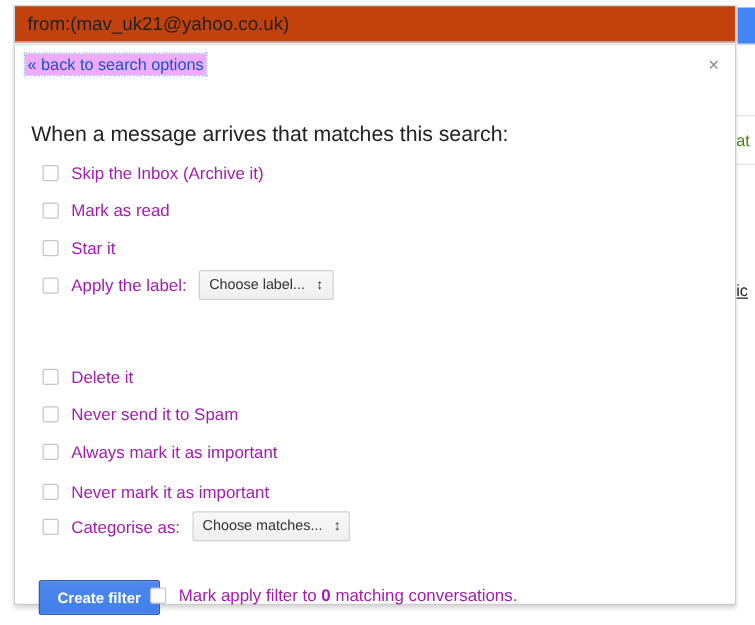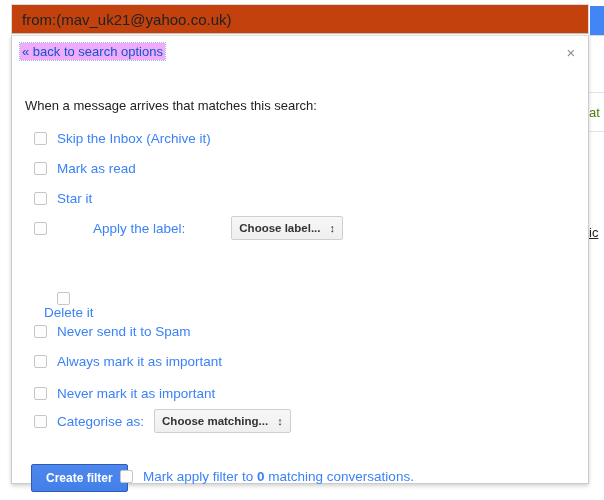--- a/index.html
+++ b/index.html
@@ -143,21 +143,21 @@
     outline: 1px dotted #99b3e6;
     padding: 1px 2px;
     background: #f0abfc;
     cursor: pointer;
   }
 
   #prompt-text {
     position: absolute;
     left: 13px;
     top: 62px;
-    font-size: 13px;
+    font-size: 17px;
     color: #222222;
   }
 
   .opt-row {
     position: absolute;
     left: 22px;
     display: flex;
     align-items: center;
     height: 18px;
   }
@@ -169,39 +169,38 @@
     border: 1px solid #c6c6c6;
     border-radius: 2px;
     background: #fdfdfd;
     flex: 0 0 auto;
     cursor: pointer;
   }
 
   .opt-label {
     margin-left: 10px;
     font-size: 13.5px;
-    color: #3b82f6;
+    color: #a21caf;
     white-space: nowrap;
   }
 
   .dropdown {
     margin-left: 10px;
     height: 24px;
     box-sizing: border-box;
     border: 1px solid #cfcfcf;
     border-radius: 2px;
     background: linear-gradient(#f7f7f7, #efefef);
     display: inline-flex;
     align-items: center;
     padding: 0 7px;
     font-size: 11.5px;
     color: #333333;
     cursor: pointer;
     white-space: nowrap;
-    font-weight: bold;
   }
   .dropdown .caret {
     margin-left: 9px;
     font-size: 11px;
     line-height: 1;
     color: #333;
   }
 
   .inline-link {
     margin-left: 14px;
@@ -285,31 +284,31 @@
   <div class="opt-row" style="top:123px;">
     <span class="cbx"></span>
     <span class="opt-label">Mark as read</span>
   </div>
 
   <div class="opt-row" style="top:153px;justify-content:space-between;">
     <span class="cbx"></span>
     <span class="opt-label">Star it</span>
   </div>
 
-  <div class="opt-row" style="top:183px;gap:36px;">
+  <div class="opt-row" style="top:183px;">
     <span class="cbx"></span>
     <span class="opt-label">Apply the label:</span>
     <span class="dropdown">
       <span>Choose label...</span>
       <span class="caret">↕</span>
     </span>
   </div>
 
 
-  <div class="opt-row" style="top:256px;flex-direction:column;">
+  <div class="opt-row" style="top:256px;">
     <span class="cbx"></span>
     <span class="opt-label">Delete it</span>
   </div>
 
   <div class="opt-row" style="top:286px;">
     <span class="cbx"></span>
     <span class="opt-label">Never send it to Spam</span>
   </div>
 
   <div class="opt-row" style="top:316px;">
@@ -319,21 +318,21 @@
 
   <div class="opt-row" style="top:348px;">
     <span class="cbx"></span>
     <span class="opt-label">Never mark it as important</span>
   </div>
 
   <div class="opt-row" style="top:376px;">
     <span class="cbx"></span>
     <span class="opt-label">Categorise as:</span>
     <span class="dropdown">
-      <span>Choose matching...</span>
+      <span>Choose matches...</span>
       <span class="caret">↕</span>
     </span>
   </div>
 
   <button id="create-filter-button">Create filter</button>
 
   <div id="apply-row">
     <span class="cbx"></span>
     <span class="opt-label"><span>Mark apply filter to </span><span class="bold-count">0</span><span> matching conversations.</span></span>
   </div>

